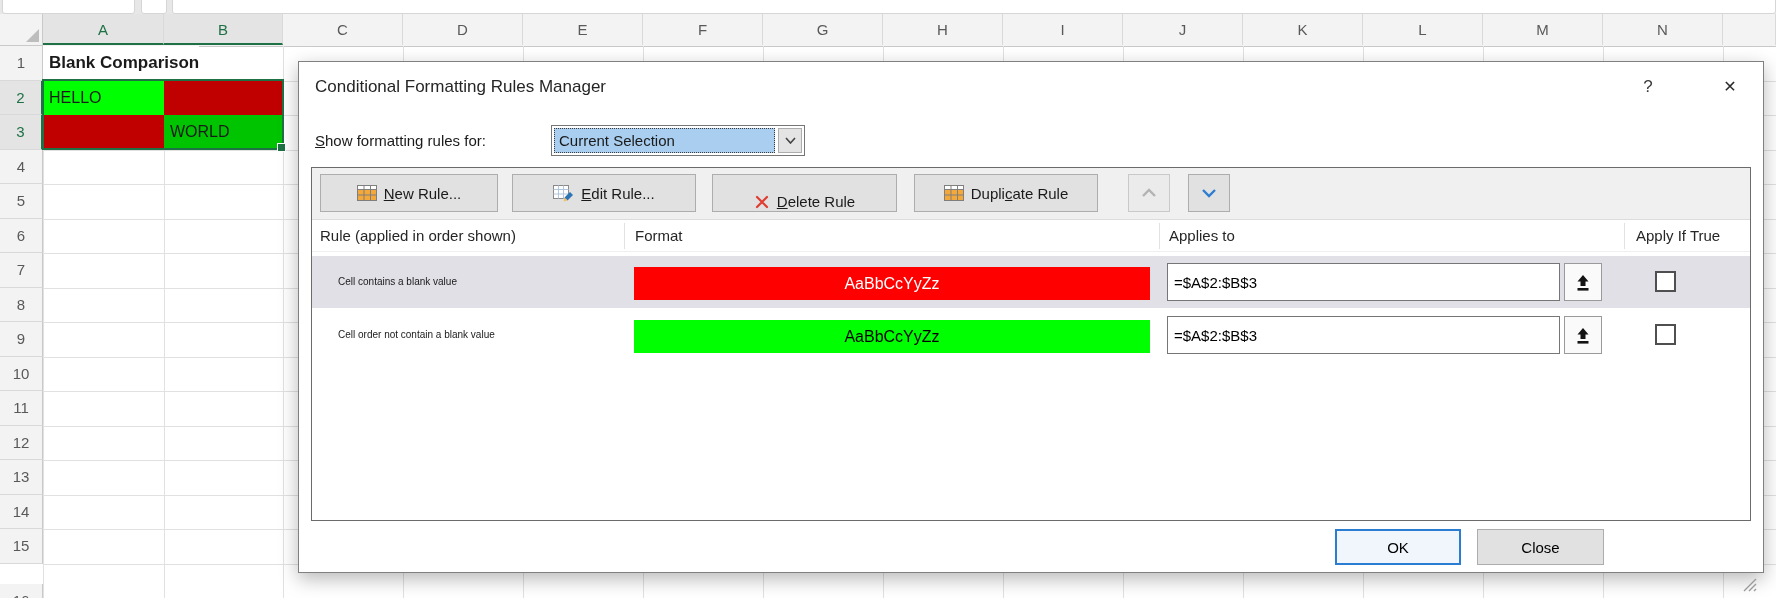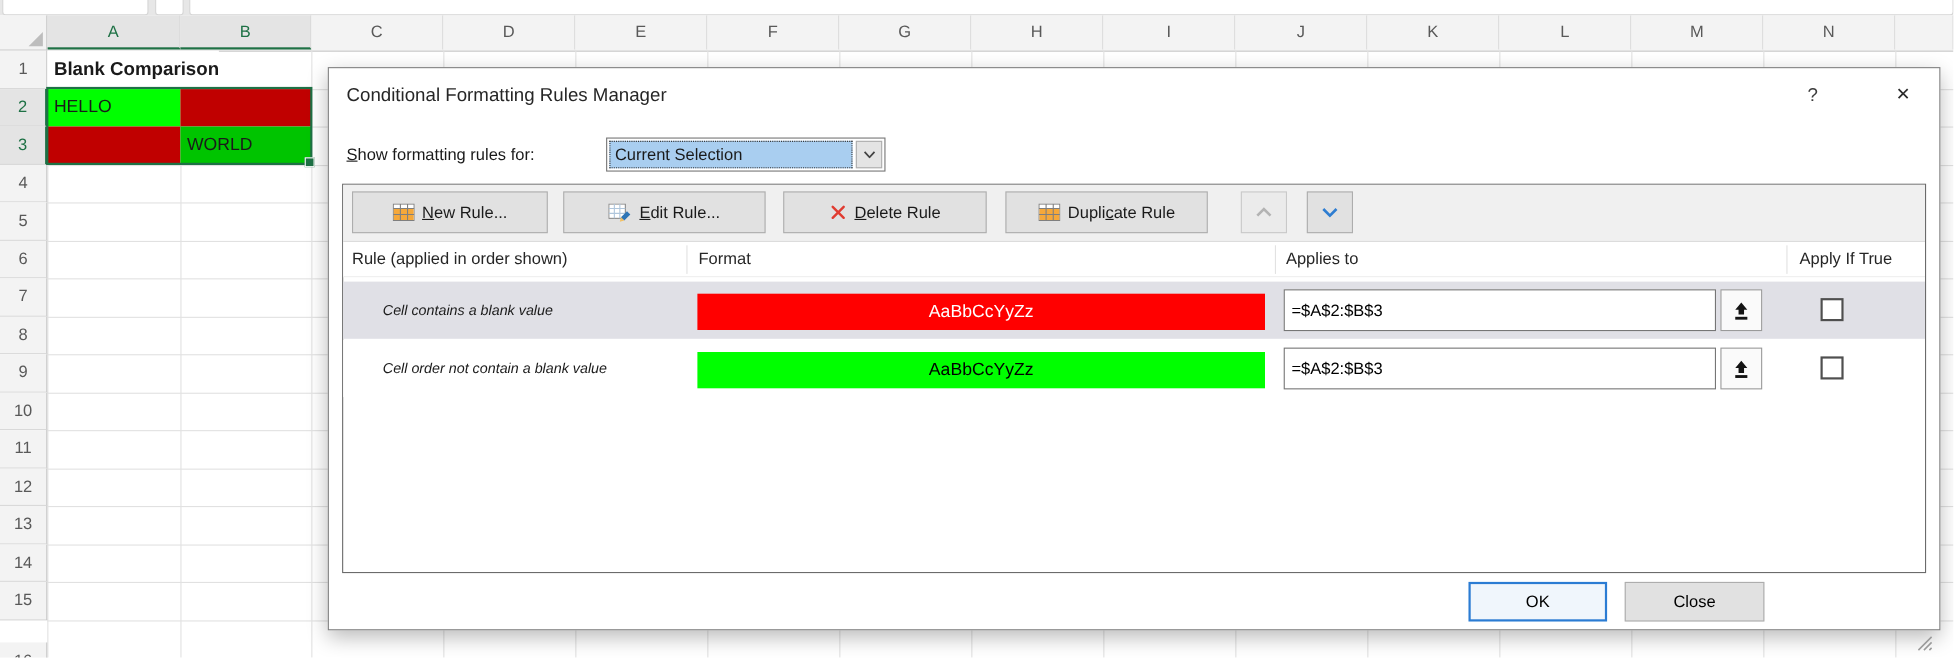--- a/index.html
+++ b/index.html
@@ -64,35 +64,35 @@
                justify-content:center;}
   
   .panel{position:absolute;left:12px;top:105px;width:1440px;height:354px;border:1px solid #6B6B6B;
          box-sizing:border-box;background:#fff;}
   .cf-toolbar{position:absolute;left:0;top:0;width:100%;height:52px;background:#F0F0F0;
               border-bottom:1px solid #DCDCDC;box-sizing:border-box;}
   .tb-btn{position:absolute;top:6px;height:38px;background:#E1E1E1;border:1px solid #ADADAD;
           box-sizing:border-box;display:flex;align-items:center;justify-content:center;gap:7px;
           font-size:15px;color:#1a1a1a;cursor:default;}
   .tb-new{left:8px;width:178px;}   .tb-edit{left:200px;width:184px;}
-  .tb-del{left:400px;width:185px;} .tb-dup{left:602px;width:184px;}
+  .tb-del{left:400px;width:185px;align-items:flex-end;} .tb-dup{left:602px;width:184px;}
   .tb-up{left:816px;width:42px;background:#EBEBEB;border-color:#C9C9C9;}
   .tb-down{left:876px;width:42px;}
   
   .list-header{position:absolute;left:0;top:52px;width:100%;height:32px;background:#fff;
                border-bottom:1px solid #EFEFEF;box-sizing:border-box;}
   .lh-label{position:absolute;top:0;height:32px;line-height:32px;color:#262626;white-space:nowrap;}
   .h-rule{left:8px;} .h-format{left:323px;} .h-applies{left:857px;} .h-stop{left:1324px;}
   .lh-div{position:absolute;top:3px;width:1px;height:26px;background:#E2E2E2;}
   .d1{left:312px;} .d2{left:847px;} .d3{left:1312px;}
   
   .rule-row{position:absolute;left:0;width:1438px;height:52px;background:#fff;}
   .rule-row.selected{background:#E0E0E6;}
-  .rule-text{position:absolute;left:36px;top:0;height:52px;line-height:52px;font-size:13px;
-             white-space:nowrap;font-style:italic;}
+  .rule-text{position:absolute;left:26px;top:0;height:52px;line-height:52px;font-size:10px;
+             white-space:nowrap;}
   .rule-swatch{position:absolute;left:322px;top:11px;width:516px;height:33px;line-height:33px;
                text-align:center;font-size:16px;}
   .applies-input{position:absolute;left:855px;top:7px;width:393px;height:38px;border:1px solid #767676;
                  box-sizing:border-box;font-family:"Liberation Sans",sans-serif;font-size:15px;
                  padding:0 0 0 6px;margin:0;background:#fff;color:#000;}
   .collapse-btn{position:absolute;left:1252px;top:7px;width:38px;height:38px;background:#FAFAFA;
                 border:1px solid #9A9A9A;box-sizing:border-box;display:flex;align-items:center;
                 justify-content:center;padding:0;cursor:default;}
   .stop-checkbox{position:absolute;left:1343px;top:15px;width:21px;height:21px;background:#fff;
                  border:2px solid #4F4F4F;box-sizing:border-box;cursor:default;}

